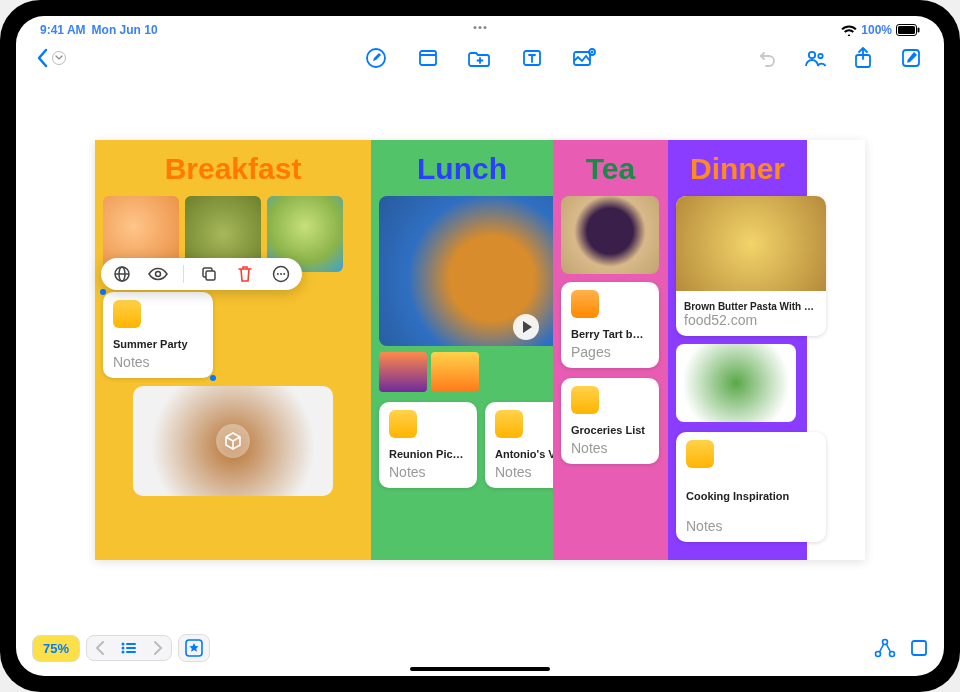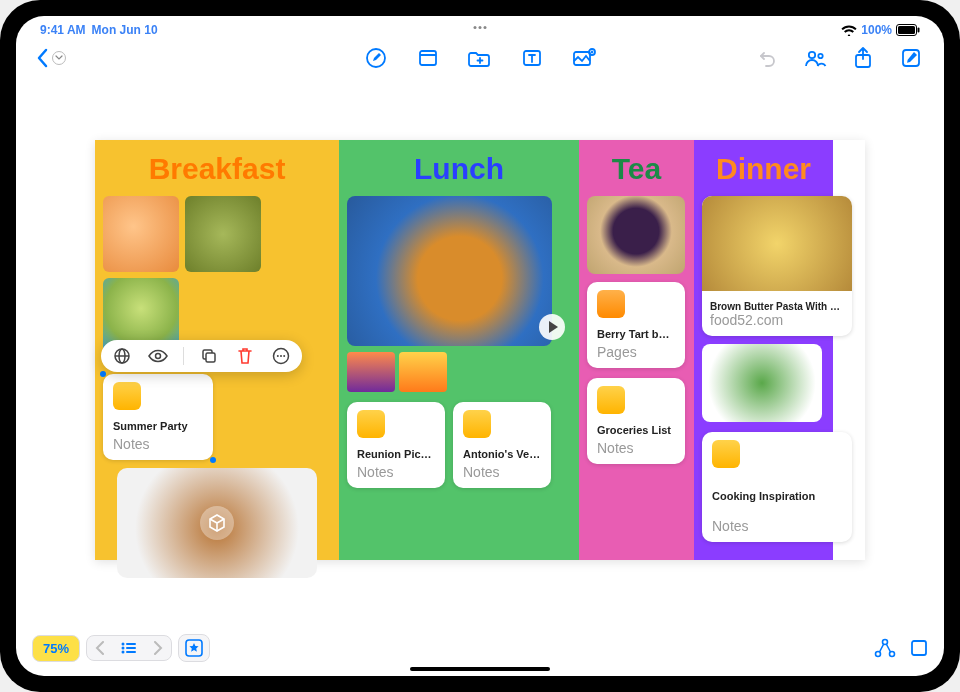--- a/index.html
+++ b/index.html
@@ -75,23 +75,23 @@
     overflow:hidden;
   }
   .board {
     display:flex;
     width: 770px;
     height: 420px;
     box-shadow: 0 2px 10px rgba(0,0,0,.12);
   }
   .col { position:relative; padding:8px; display:flex; flex-direction:column; }
   .col h2 { font-size:30px; font-weight:700; text-align:center; margin:4px 0 10px 0; }
-  .col-breakfast { background:#f7c22f; width:244px; }
+  .col-breakfast { background:#f7c22f; width:276px; }
   .col-breakfast h2 { color:#ff7a00; }
-  .col-lunch { background:#53c36a; width:240px; }
+  .col-lunch { background:#53c36a; width:182px; }
   .col-lunch h2 { color:#2a3fff; }
   .col-tea { background:#e85db3; width:115px; }
   .col-tea h2 { color:#1c8a47; }
   .col-dinner { background:#8b3dff; width:139px; }
   .col-dinner h2 { color:#ff8a1f; }
   .thumbs { display:flex; gap:6px; flex-wrap:wrap; }
   .thumb { border-radius:6px; background:#ccc; }
   .card {
     background:#fff; border-radius:10px; padding:8px 10px;
     box-shadow:0 1px 4px rgba(0,0,0,.15);

